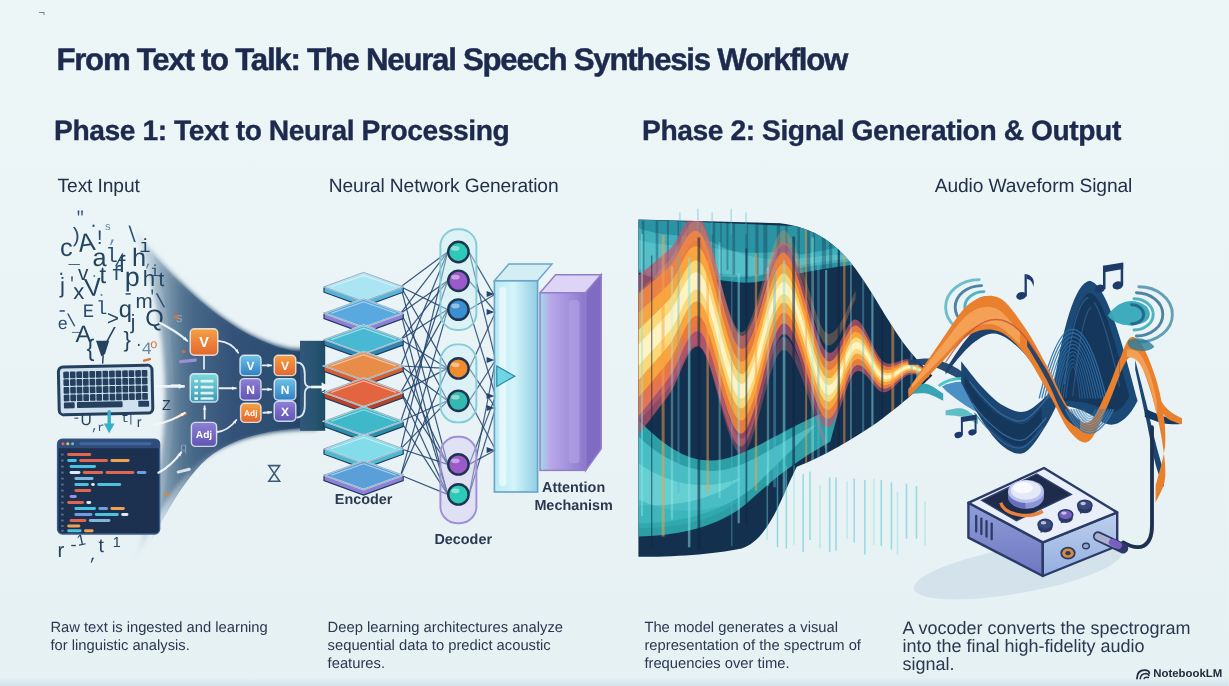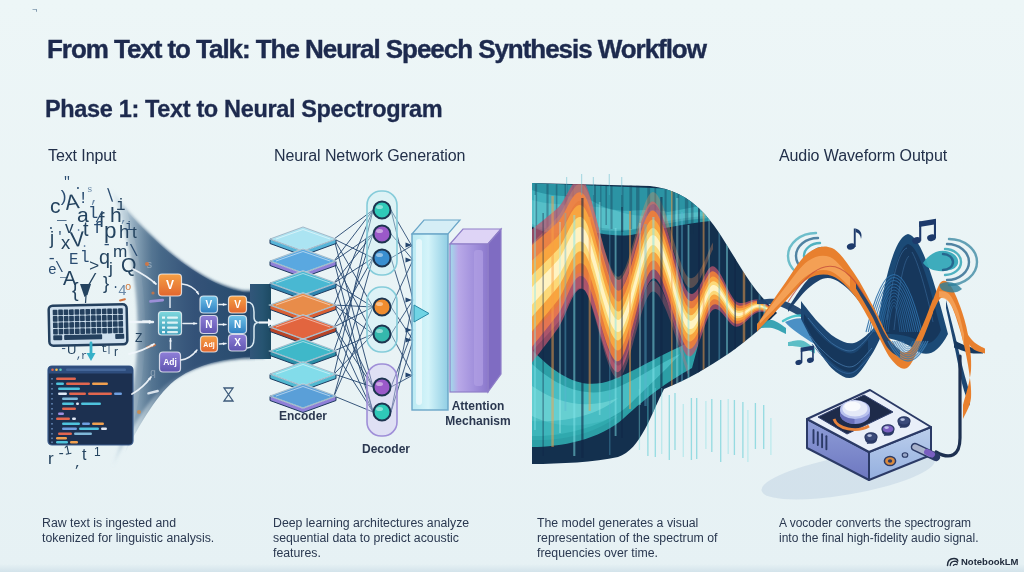--- a/index.html
+++ b/index.html
@@ -9,24 +9,25 @@
 h1{position:absolute;left:47px;top:34px;margin:0;font-size:26px;font-weight:700;color:#1d2a4e;letter-spacing:-1.05px;white-space:nowrap;-webkit-text-stroke:0.4px #1d2a4e}
 .phase{position:absolute;top:96px;margin:0;font-size:23.5px;font-weight:700;color:#1d2a4e;white-space:nowrap;letter-spacing:-0.35px;-webkit-text-stroke:0.3px #1d2a4e}
 .colhead{position:absolute;top:147px;margin:0;font-size:16px;font-weight:400;color:#22304a;white-space:nowrap;letter-spacing:-0.1px}
 .cap{position:absolute;top:516px;margin:0;font-size:12.3px;line-height:15px;color:#2a3850;width:205px}
 .lbl{font:700 12px "Liberation Sans",sans-serif;fill:#2b3850}
 </style>
 </head>
 <body>
 <div id="stage">
 <h1>From Text to Talk: The Neural Speech Synthesis Workflow</h1>
-<div class="phase" style="left:45px">Phase 1: Text to Neural Spectrogram</div>
+<div class="phase" style="left:45px">Phase 1: Text to Neural Processing</div>
+<div class="phase" style="left:535px">Phase 2: Signal Generation &amp; Output</div>
 <div class="colhead" style="left:48px">Text Input</div>
 <div class="colhead" style="left:274px">Neural Network Generation</div>
-<div class="colhead" style="left:779px">Audio Waveform Output</div>
+<div class="colhead" style="left:779px">Audio Waveform Signal</div>
 
 <svg class="abs" style="left:0;top:0" width="1024" height="572" viewBox="0 0 1024 572">
 
 <defs>
 <linearGradient id="funnel" x1="0" y1="0" x2="1" y2="0">
   <stop offset="0" stop-color="#7da4c4" stop-opacity="0.07"></stop>
   <stop offset="0.13" stop-color="#67869f" stop-opacity="0.55"></stop>
   <stop offset="0.26" stop-color="#466888" stop-opacity="0.93"></stop>
   <stop offset="0.5" stop-color="#345278"></stop>
   <stop offset="0.75" stop-color="#2b4e71"></stop>
@@ -647,24 +648,24 @@
 <path d="M826.4,436.3 l0,13" stroke="#2b3a66" stroke-width="1.9" stroke-linecap="round"></path>
 <ellipse cx="890" cy="461" rx="5.6" ry="4.6" fill="#d88a3f" stroke="#2b3a66" stroke-width="1.5"></ellipse>
 <ellipse cx="890" cy="461" rx="2.2" ry="1.8" fill="#2b3a66"></ellipse>
 <ellipse cx="905" cy="455" rx="2.8" ry="2.3" fill="#9aa8c8" stroke="#2b3a66" stroke-width="1.1"></ellipse>
 <path d="M915,447 L936,457" stroke="#2b3a66" stroke-width="8.5" stroke-linecap="round"></path>
 <path d="M915,447 L930,454" stroke="#a8b2cc" stroke-width="5.5" stroke-linecap="round"></path>
 <path d="M927,452 L932,454.5" stroke="#7a5fc0" stroke-width="6" stroke-linecap="round"></path>
 </g>
 </svg>
 
-<div class="cap" style="left:42px;width:185px">Raw text is ingested and tokenized for linguistic analysis.</div>
+<div class="cap" style="left:42px;width:185px">Raw text is ingested and learning for linguistic analysis.</div>
 <div class="cap" style="left:273px">Deep learning architectures analyze sequential data to predict acoustic features.</div>
 <div class="cap" style="left:537px">The model generates a visual representation of the spectrum of frequencies over time.</div>
-<div class="cap" style="left:779px;width:245px;font-size:12px">A vocoder converts the spectrogram<br>into the final high-fidelity audio signal.</div>
+<div class="cap" style="left:752px;width:245px;font-size:15px">A vocoder converts the spectrogram<br>into the final high-fidelity audio signal.</div>
 
 <div class="abs" style="left:946px;top:556px;font-size:9.5px;font-weight:700;color:#202b3c;display:flex;align-items:flex-end">
 <svg width="13" height="11" viewBox="0 0 13 11" style="margin-right:2px">
 <path d="M1.5 9.5 Q1.5 2.5 8 2.5 Q11.5 2.5 11.8 5" fill="none" stroke="#202b3c" stroke-width="1.5" stroke-linecap="round"></path>
 <path d="M4.2 9.5 Q4.6 5.4 9 5.2 Q11 5.2 11.5 7" fill="none" stroke="#202b3c" stroke-width="1.3" stroke-linecap="round"></path>
 <path d="M7.4 9.5 Q8 7.8 11 8.6" fill="none" stroke="#202b3c" stroke-width="1.2" stroke-linecap="round"></path>
 </svg>
 NotebookLM</div>
 <div class="abs" style="left:0;top:564px;width:1024px;height:8px;background:linear-gradient(180deg,rgba(160,190,210,0) 0%,rgba(160,190,210,0.28) 100%)"></div>
 </div>

